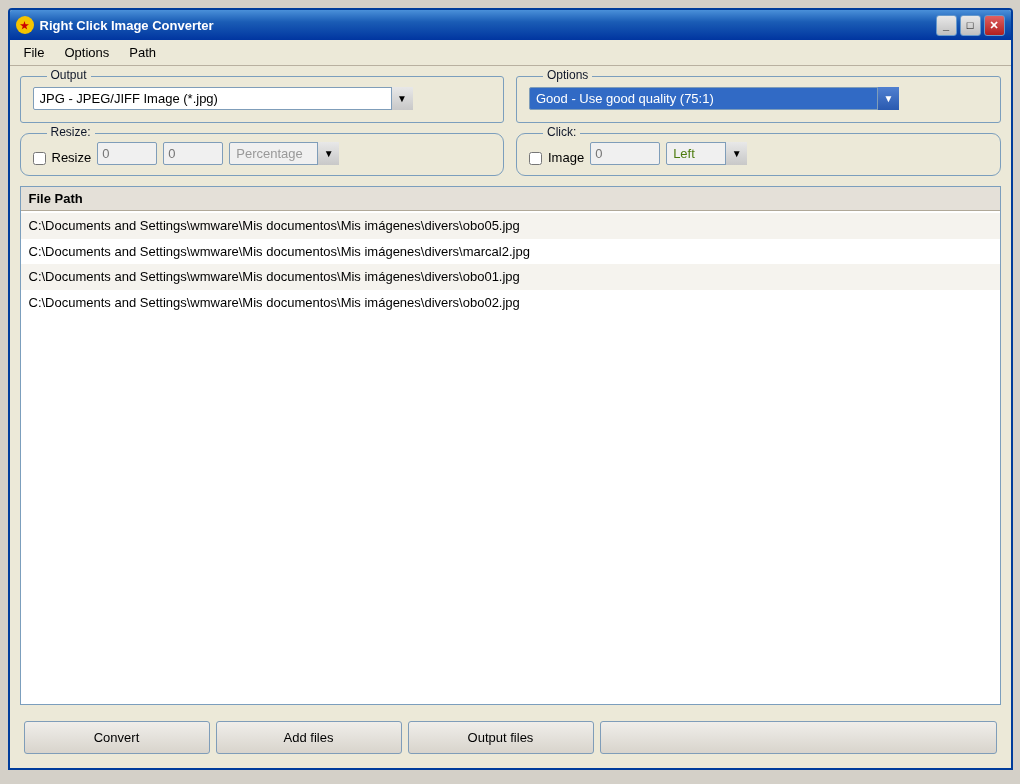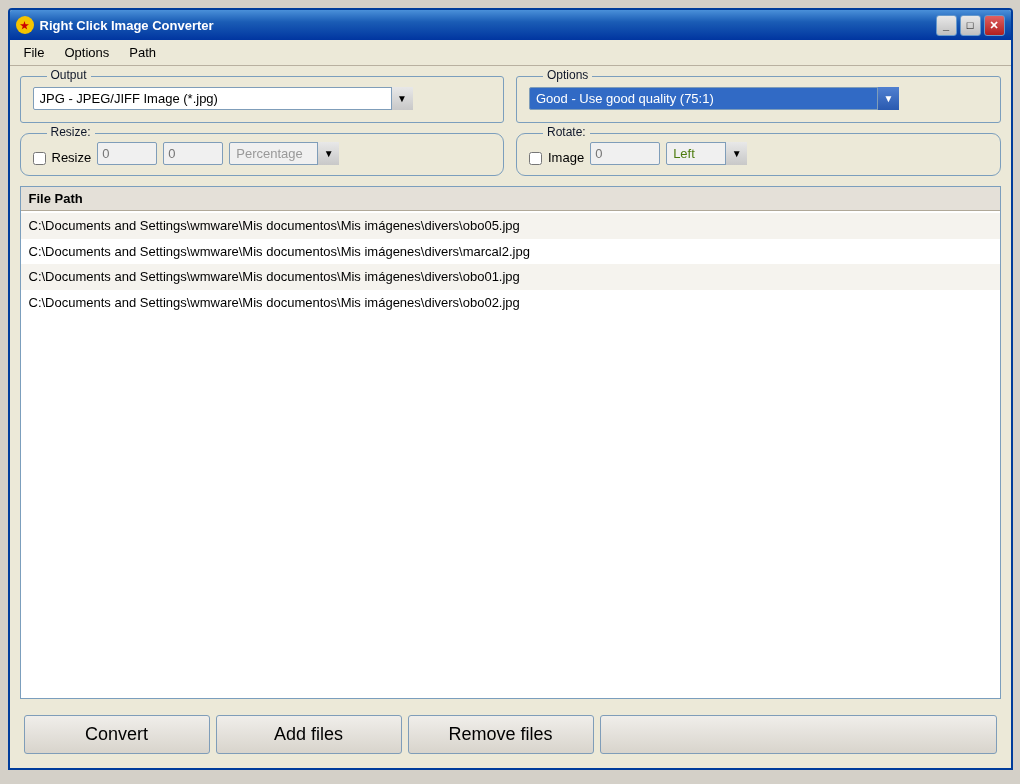--- a/index.html
+++ b/index.html
@@ -265,21 +265,21 @@
       display: flex;
       gap: 6px;
       padding: 6px 4px 4px 4px;
     }
 
     .action-btn {
       border: 1px solid #7f9db9;
       background: linear-gradient(to bottom, #f0eeea, #d8d4cc);
       padding: 8px 0;
       cursor: pointer;
-      font-size: 18px;
+      font-size: 13px;
       border-radius: 3px;
       width: 186px;
       text-align: center;
     }
 
     .empty-btn {
       flex: 1;
       border: 1px solid #7f9db9;
       background: linear-gradient(to bottom, #f0eeea, #d8d4cc);
       border-radius: 3px;
@@ -355,21 +355,21 @@
             <select style="width:110px;background:#f0f0f0;color:#999;">
               <option>Percentage</option>
               <option>Pixels</option>
             </select>
             <div class="select-arrow">▼</div>
           </div>
         </div>
       </div>
 
       <div class="rotate-panel">
-        <div class="panel-legend">Rotate:</div>
+        <div class="panel-legend">Click:</div>
         <div class="controls-row">
           <input type="checkbox" style="">
           <span>Image</span>
           <input type="text" class="dim-input" value="" placeholder="0" style="width: 70px;">
           <div class="select-wrapper">
             <select style="width:81px;background:#f0f0f0;color:#4d7c0f;">
               <option>Left</option>
               <option>Right</option>
             </select>
             <div class="select-arrow">▼</div>
@@ -386,18 +386,18 @@
         <div class="file-row">C:\Documents and Settings\wmware\Mis documentos\Mis imágenes\divers\obo05.jpg</div>
         <div class="file-row">C:\Documents and Settings\wmware\Mis documentos\Mis imágenes\divers\marcal2.jpg</div>
         <div class="file-row">C:\Documents and Settings\wmware\Mis documentos\Mis imágenes\divers\obo01.jpg</div>
         <div class="file-row">C:\Documents and Settings\wmware\Mis documentos\Mis imágenes\divers\obo02.jpg</div>
       </div>
     </div>
 
     <div class="bottom-bar">
       <button class="action-btn">Convert</button>
       <button class="action-btn">Add files</button>
-      <button class="action-btn">Remove files</button>
+      <button class="action-btn">Output files</button>
       <div class="empty-btn"></div>
     </div>
 
   </div>
 </div>
 
 </body></html>

